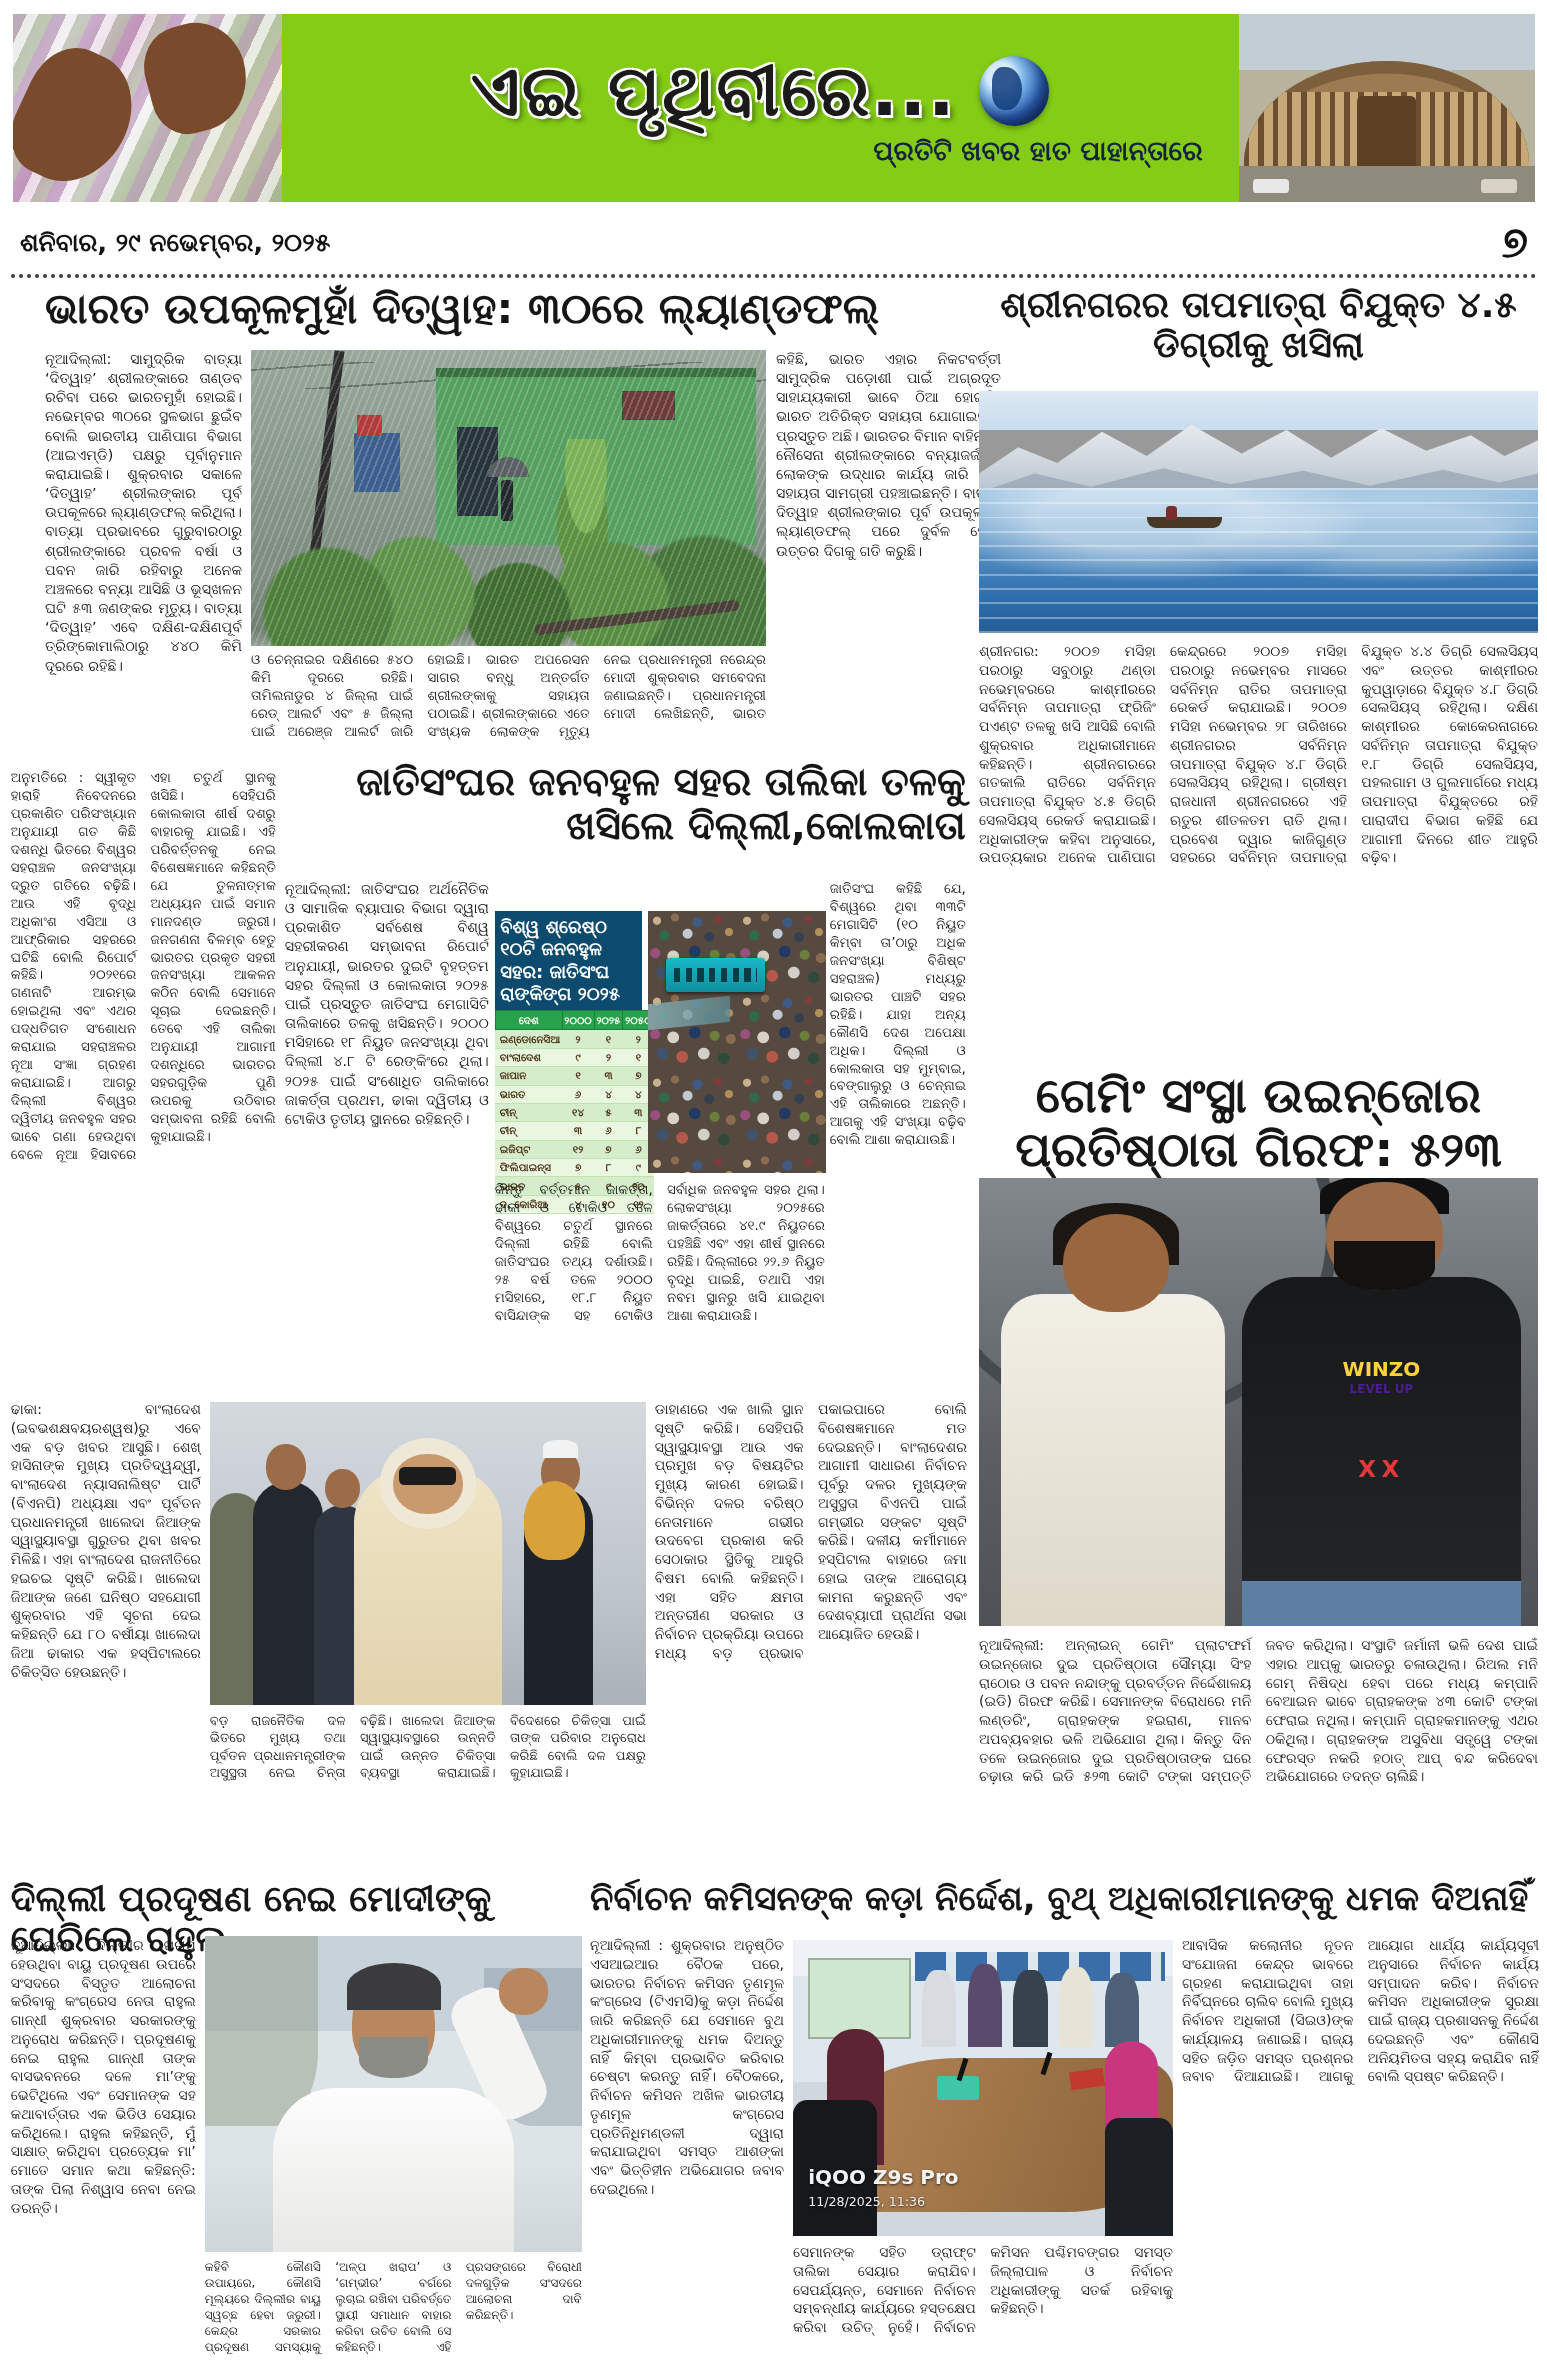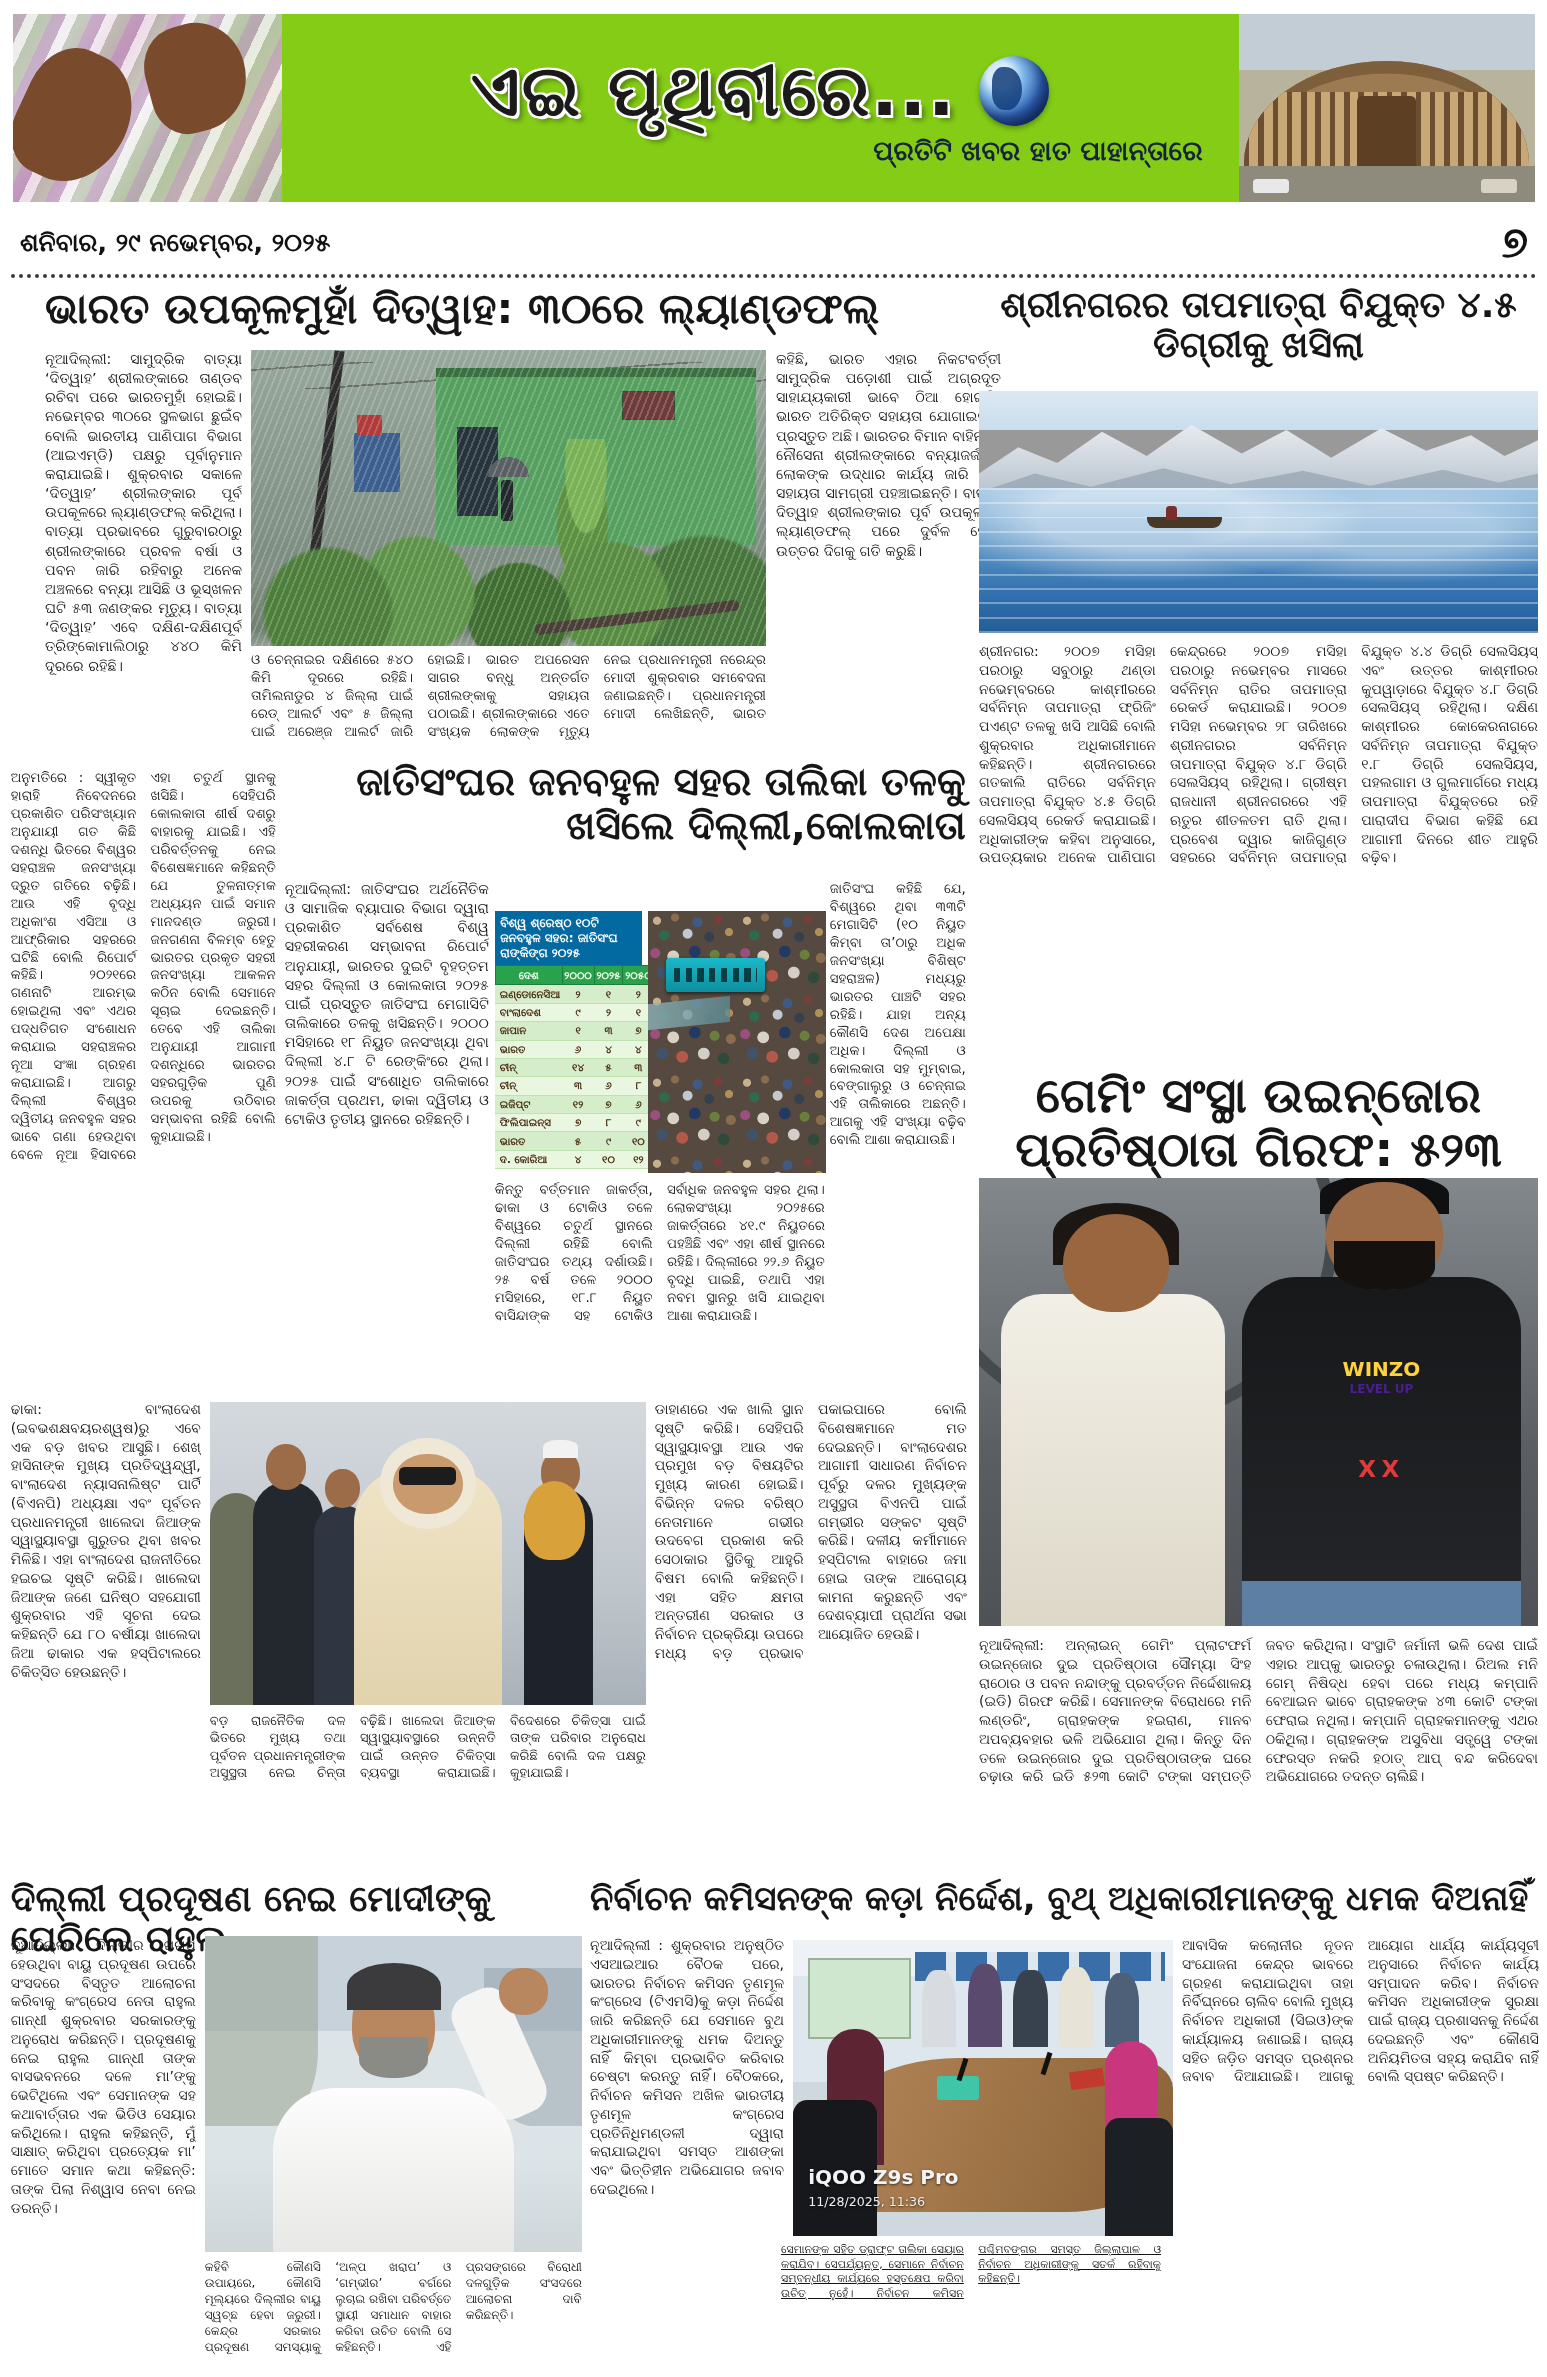--- a/index.html
+++ b/index.html
@@ -139,21 +139,21 @@
   .mt-chairR{position:absolute;right:0;bottom:0;width:18%;height:40%;background:#1c1f24;border-radius:14.3px 14.3px 0 0;}
   .mt-pink{position:absolute;right:4%;top:34%;width:14%;height:44%;background:#c8367e;border-radius:27px 27px 0 0;}
   .mt-maroon{position:absolute;left:9%;top:30%;width:15%;height:46%;background:#5d2433;border-radius:27px 27px 0 0;}
   .mt-tissue{position:absolute;left:38%;top:46%;width:11%;height:8%;background:#3fc6a8;border-radius:2.7px;}
   .mt-red{position:absolute;right:18%;top:44%;width:9%;height:6%;background:#c23a2e;transform:rotate(-8deg);}
   .mt-mic{position:absolute;width:4.5px;height:23px;background:#111;transform:rotate(18deg);}
   .mt-watermark{position:absolute;left:4%;bottom:16%;color:#f4f4f4;font-size:20px;font-weight:700;text-shadow:0 0.9px 2.7px rgba(0,0,0,.7);}
   .mt-stamp{position:absolute;left:4%;bottom:9%;color:#eee;font-size:12.6px;text-shadow:0 0.9px 2.7px rgba(0,0,0,.7);}
   
   .un-table{position:absolute;font-family:"DejaVu Sans",sans-serif;}
-  .un-table .ttl{background:#0369a1;color:#fff;font-size:12px;font-weight:700;line-height:1.25;padding:4.5px 5.4px;}
+  .un-table .ttl{background:#0c4a6e;color:#fff;font-size:18px;font-weight:700;line-height:1.25;padding:4.5px 5.4px;}
   .un-table table{border-collapse:collapse;width:100%;}
   .un-table th{background:#28a24c;color:#fdfdf0;font-size:10.3px;font-weight:700;padding:2.7px 1.8px;border:0.9px solid #1d7d3a;}
   .un-table td{font-size:10.3px;font-weight:700;color:#4a3014;text-align:center;padding:2.2px 1.8px;border-bottom:1.8px solid #bfe3ae;}
   .un-table td:first-child{text-align:left;padding-left:4.5px;}
   .un-table tr:nth-child(odd) td{background:#e9f6e0;}
   .un-table tr:nth-child(even) td{background:#d6edcc;}
 </style>
 </head>
 <body>
 
@@ -395,18 +395,18 @@
       <div class="mt-red"></div>
       <div class="mt-mic" style="left:44%;top:40%;"></div>
       <div class="mt-mic" style="left:66%;top:38%;"></div>
       <div class="mt-maroon"></div>
       <div class="mt-pink"></div>
       <div class="mt-chairL"></div>
       <div class="mt-chairR"></div>
       <div class="mt-watermark">iQOO Z9s Pro</div>
       <div class="mt-stamp">11/28/2025, 11:36</div>
     </div>
-    <div class="bodytext abs cols2" style="left:191px;top:364px;width:380px;height:127px;font-size:11px;text-decoration:underline;">ସେମାନଙ୍କ ସହିତ ଡ୍ରାଫ୍ଟ ତାଲିକା ସେୟାର କରାଯିବ। ସେପର୍ଯ୍ୟନ୍ତ, ସେମାନେ ନିର୍ବାଚନ ସମ୍ବନ୍ଧୀୟ କାର୍ଯ୍ୟରେ ହସ୍ତକ୍ଷେପ କରିବା ଉଚିତ୍ ନୁହେଁ। ନିର୍ବାଚନ କମିସନ ପଶ୍ଚିମବଙ୍ଗର ସମସ୍ତ ଜିଲ୍ଲାପାଳ ଓ ନିର୍ବାଚନ ଅଧିକାରୀଙ୍କୁ ସତର୍କ ରହିବାକୁ କହିଛନ୍ତି।</div>
+    <div class="bodytext abs cols2" style="left:203px;top:364px;width:380px;height:127px;font-size:14px;">ସେମାନଙ୍କ ସହିତ ଡ୍ରାଫ୍ଟ ତାଲିକା ସେୟାର କରାଯିବ। ସେପର୍ଯ୍ୟନ୍ତ, ସେମାନେ ନିର୍ବାଚନ ସମ୍ବନ୍ଧୀୟ କାର୍ଯ୍ୟରେ ହସ୍ତକ୍ଷେପ କରିବା ଉଚିତ୍ ନୁହେଁ। ନିର୍ବାଚନ କମିସନ ପଶ୍ଚିମବଙ୍ଗର ସମସ୍ତ ଜିଲ୍ଲାପାଳ ଓ ନିର୍ବାଚନ ଅଧିକାରୀଙ୍କୁ ସତର୍କ ରହିବାକୁ କହିଛନ୍ତି।</div>
     <div class="bodytext abs cols2" style="left:592px;top:57px;width:357px;height:434px;font-size:14px;">ଆବାସିକ କଲୋନୀର ନୂତନ ସଂଯୋଜନା କେନ୍ଦ୍ର ଭାବରେ ଗ୍ରହଣ କରାଯାଇଥିବା ତାହା ନିର୍ବିଘ୍ନରେ ଚାଲିବ ବୋଲି ମୁଖ୍ୟ ନିର୍ବାଚନ ଅଧିକାରୀ (ସିଇଓ)ଙ୍କ କାର୍ଯ୍ୟାଳୟ ଜଣାଇଛି। ରାଜ୍ୟ ସହିତ ଜଡ଼ିତ ସମସ୍ତ ପ୍ରଶ୍ନର ଜବାବ ଦିଆଯାଇଛି। ଆଗକୁ ଆୟୋଗ ଧାର୍ଯ୍ୟ କାର୍ଯ୍ୟସୂଚୀ ଅନୁସାରେ ନିର୍ବାଚନ କାର୍ଯ୍ୟ ସମ୍ପାଦନ କରିବ। ନିର୍ବାଚନ କମିସନ ଅଧିକାରୀଙ୍କ ସୁରକ୍ଷା ପାଇଁ ରାଜ୍ୟ ପ୍ରଶାସନକୁ ନିର୍ଦ୍ଦେଶ ଦେଇଛନ୍ତି ଏବଂ କୌଣସି ଅନିୟମିତତା ସହ୍ୟ କରାଯିବ ନାହିଁ ବୋଲି ସ୍ପଷ୍ଟ କରିଛନ୍ତି।</div>
   </div>
 
 </div>
 
 
 </body></html>

